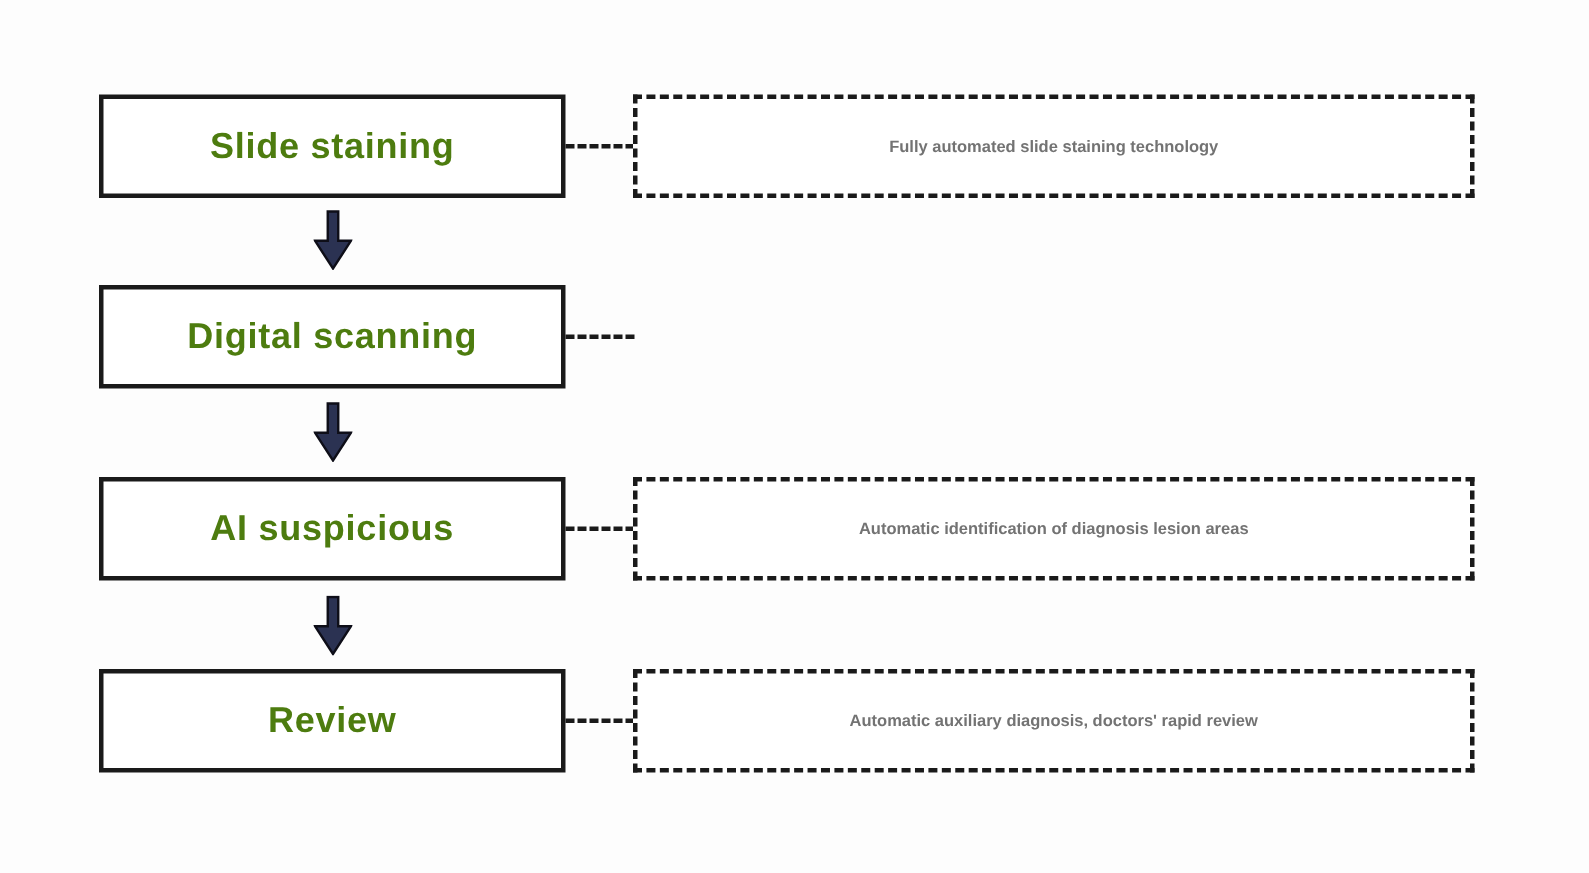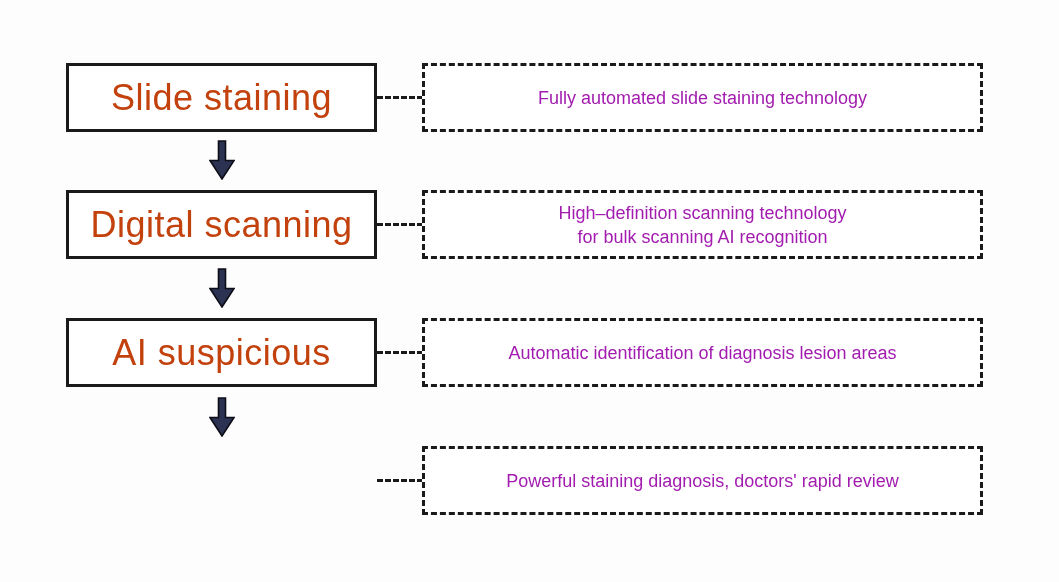--- a/index.html
+++ b/index.html
@@ -33,23 +33,23 @@
     width: 311px;
     height: 69px;
     box-sizing: border-box;
     border: 3px solid #1a1a1a;
     background: #ffffff;
     display: flex;
     align-items: center;
     justify-content: center;
   }
   .step-label {
-    font-size: 36px;
-    font-weight: normal;
-    color: #c2410c;
+    font-size: 24px;
+    font-weight: bold;
+    color: #4d7c0f;
     letter-spacing: 0.5px;
     white-space: nowrap;
   }
   .connector {
     position: absolute;
     left: 377px;
     top: 33px;
     width: 46px;
     height: 0;
     border-top: 3px dashed #1a1a1a;
@@ -62,23 +62,23 @@
     height: 69px;
     box-sizing: border-box;
     border: 3px dashed #1a1a1a;
     background: #ffffff;
     display: flex;
     align-items: center;
     justify-content: center;
     text-align: center;
   }
   .desc-text {
-    font-size: 18px;
-    font-weight: 400;
-    color: #a21caf;
+    font-size: 11px;
+    font-weight: 700;
+    color: #737373;
     line-height: 24px;
     white-space: pre-line;
   }
   .arrow {
     position: absolute;
     left: 209px;
     width: 26px;
     height: 40px;
   }
   .arrow path {
@@ -108,24 +108,20 @@
 
   <svg class="arrow arrow1" viewBox="0 0 26 40" aria-hidden="true">
     <path d="M9.5 1 L16.5 1 L16.5 20.5 L25 20.5 L13 39 L1 20.5 L9.5 20.5 Z"></path>
   </svg>
 
   <div class="row row2">
     <div class="step-box">
       <span class="step-label">Digital scanning</span>
     </div>
     <div class="connector"></div>
-    <div class="desc-box">
-      <span class="desc-text">High–definition scanning technology
-for bulk scanning AI recognition</span>
-    </div>
   </div>
 
   <svg class="arrow arrow2" viewBox="0 0 26 40" aria-hidden="true">
     <path d="M9.5 1 L16.5 1 L16.5 20.5 L25 20.5 L13 39 L1 20.5 L9.5 20.5 Z"></path>
   </svg>
 
   <div class="row row3">
     <div class="step-box">
       <span class="step-label">AI suspicious</span>
     </div>
@@ -133,19 +129,22 @@
     <div class="desc-box">
       <span class="desc-text">Automatic identification of diagnosis lesion areas</span>
     </div>
   </div>
 
   <svg class="arrow arrow3" viewBox="0 0 26 40" aria-hidden="true">
     <path d="M9.5 1 L16.5 1 L16.5 20.5 L25 20.5 L13 39 L1 20.5 L9.5 20.5 Z"></path>
   </svg>
 
   <div class="row row4">
+    <div class="step-box">
+      <span class="step-label">Review</span>
+    </div>
     <div class="connector"></div>
     <div class="desc-box">
-      <span class="desc-text">Powerful staining diagnosis, doctors' rapid review</span>
+      <span class="desc-text">Automatic auxiliary diagnosis, doctors' rapid review</span>
     </div>
   </div>
 
 </div>
 
 </body></html>

